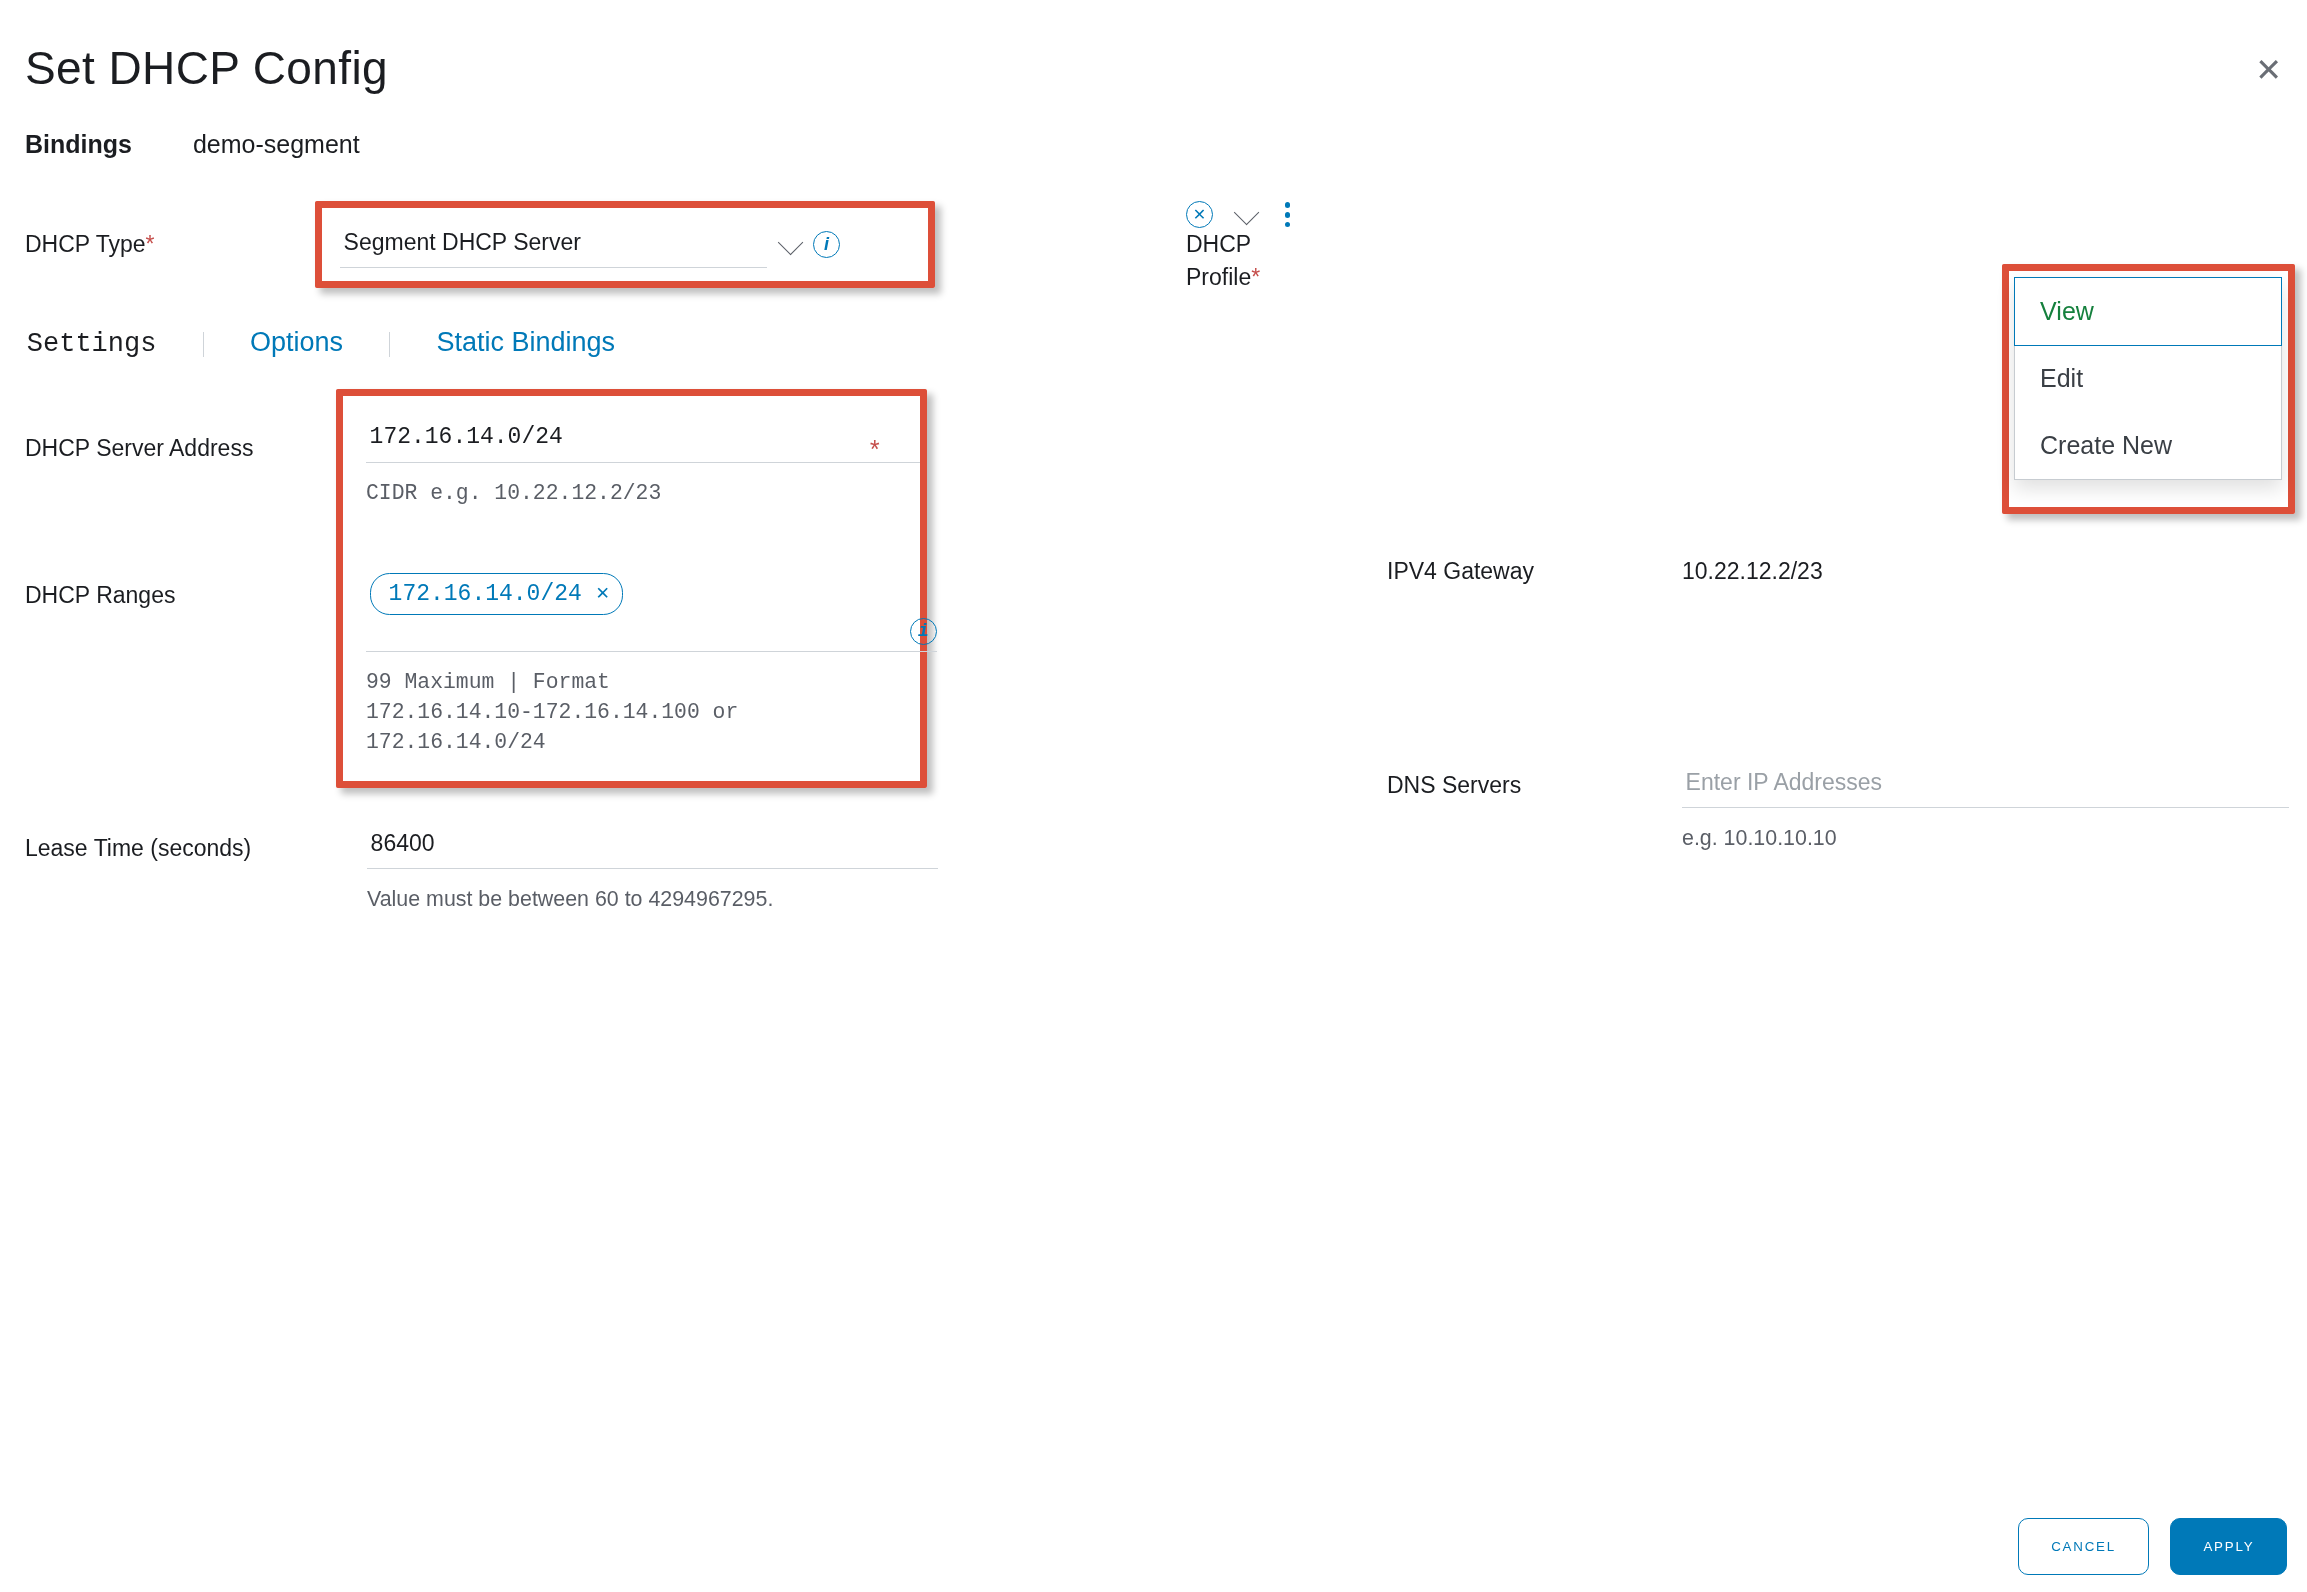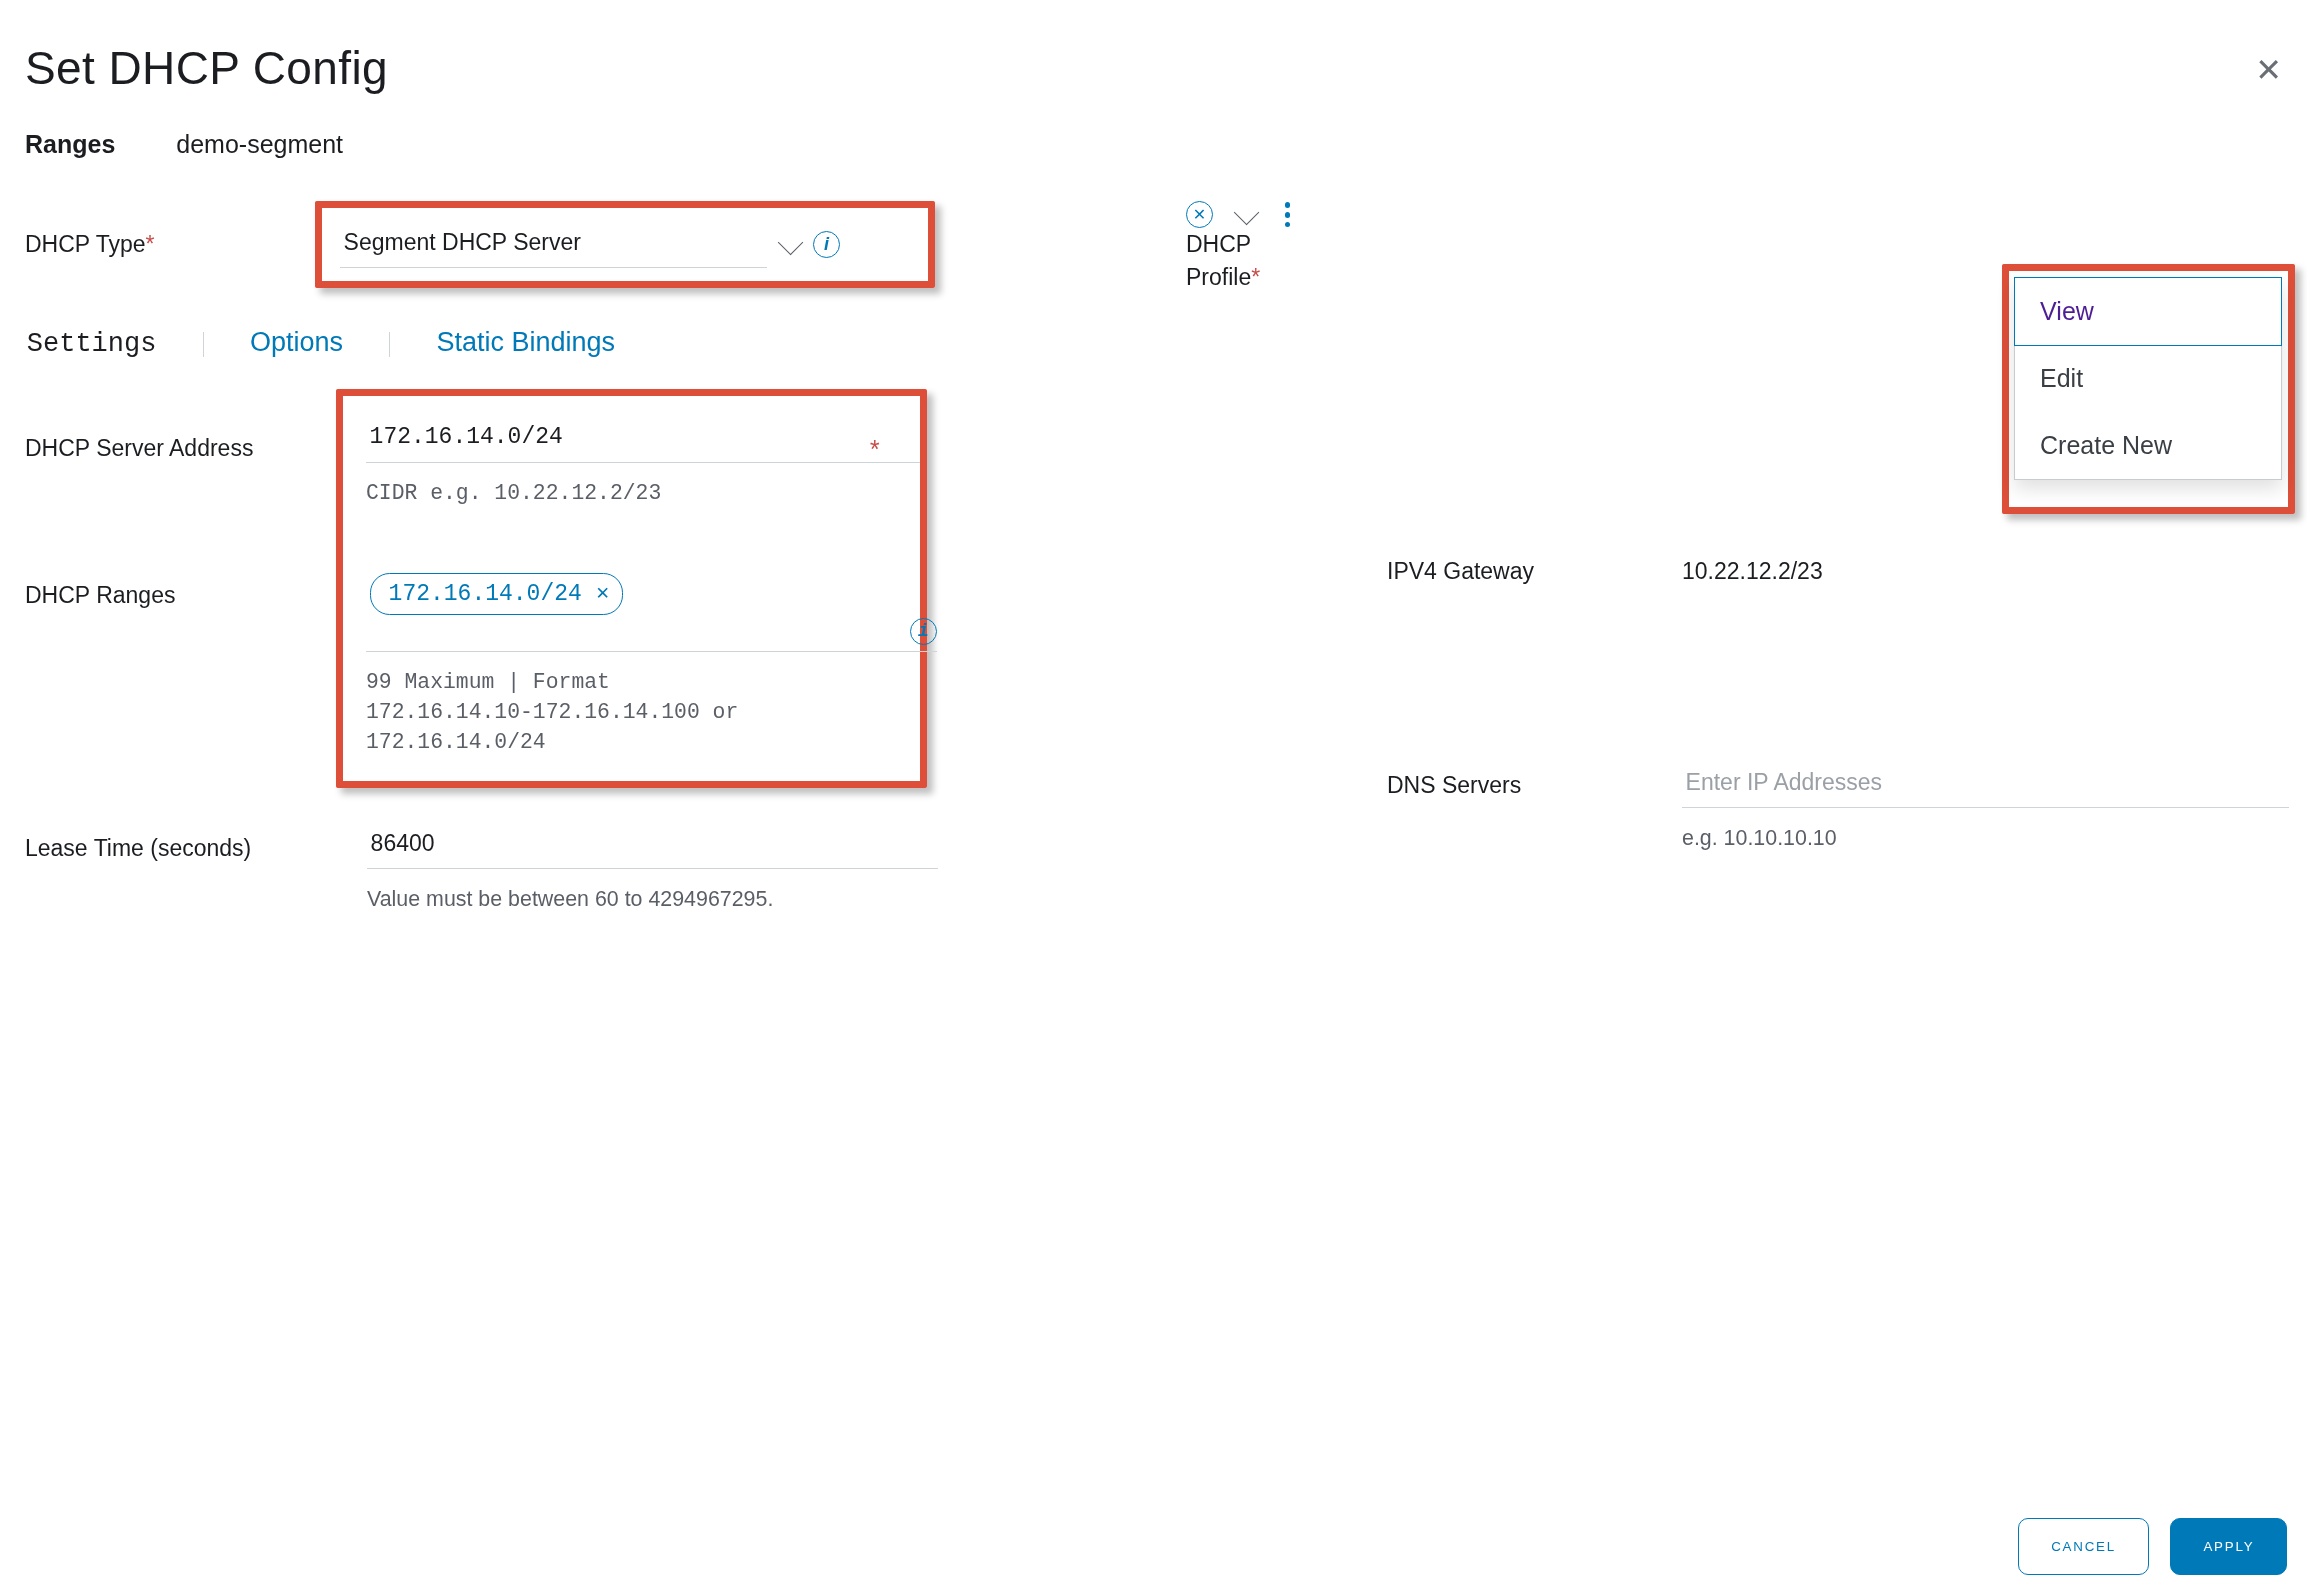--- a/index.html
+++ b/index.html
@@ -209,21 +209,21 @@
     z-index: 5;
   }
   .dropdown .item {
     padding: 16px 25px;
     font-size: 25px;
     color: #3a3f45;
     cursor: pointer;
   }
   .dropdown .item.selected {
     background:#fff;
-    color:#4c1d95;
+    color:#15803d;
     border: 1.8px solid var(--primary);
     margin:-0.9px;
   }
   .hb-menu {
     position:absolute;
     top: 264px;
     right: 12.5px;
     width: 293px;
     height: 250px;
     pointer-events: none;
@@ -255,21 +255,21 @@
 </head>
 <body>
 
 <div class="dialog">
 
   <span class="close-x">✕</span>
 
   <h1 class="title">Set DHCP Config</h1>
 
   <div class="seg-row">
-    <span class="label">Ranges</span>
+    <span class="label">Bindings</span>
     <span class="value">demo-segment</span>
   </div>
 
   <div class="row-type-wrap">
     <div class="field-label">
       <span>DHCP Type</span><span class="req">*</span>
     </div>
 
     <div class="highlight-box hb-type">
       <div class="select-inner">

